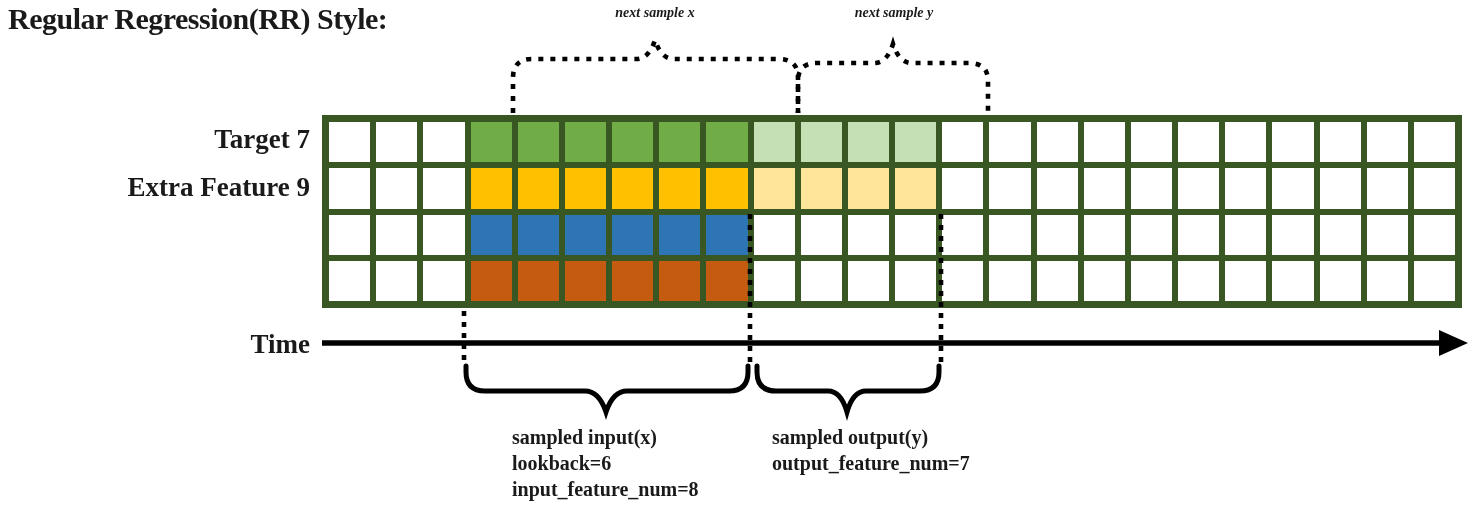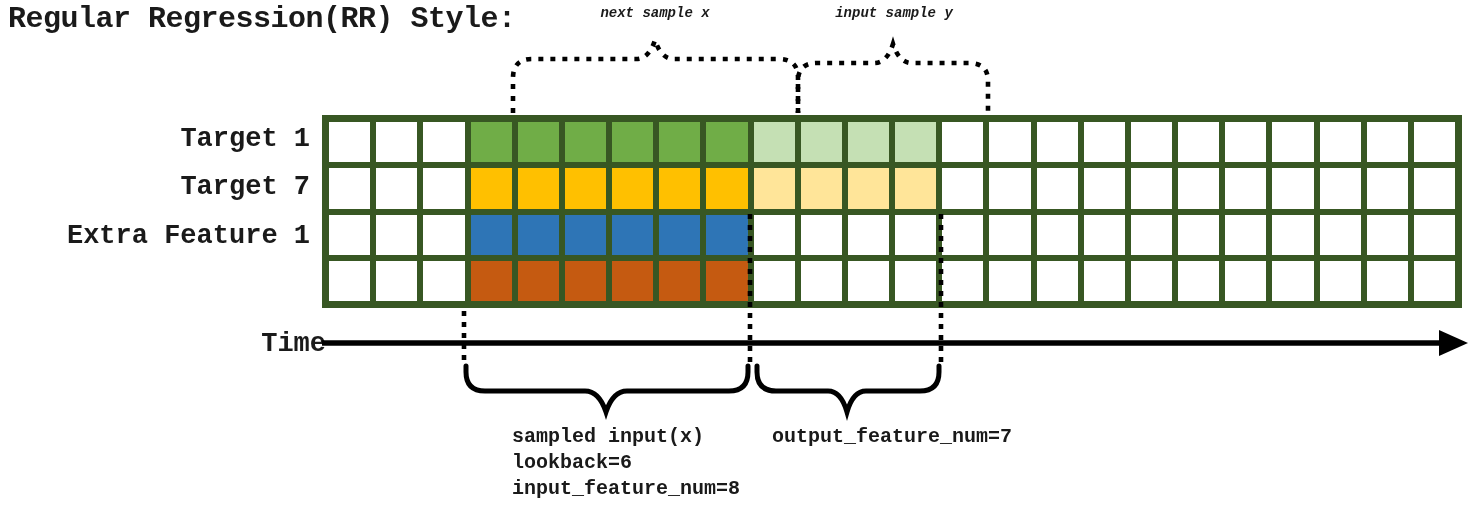--- a/index.html
+++ b/index.html
@@ -1,18 +1,18 @@
 <!DOCTYPE html>
 <html><head>
 <meta charset="utf-8">
 <style>
   html,body{margin:0;padding:0;background:#fff;}
   .canvas{
     position:relative;width:1476px;height:516px;background:#ffffff;
-    font-family:Liberation Mono, monospace;overflow:hidden;color:#1a1a1a;
+    font-family:Liberation Serif, serif;overflow:hidden;color:#1a1a1a;
   }
   .title{
     position:absolute;left:8px;top:2px;font-size:30px;font-weight:bold;
     letter-spacing:-0.5px;white-space:nowrap;
   }
   .ns-label{
     position:absolute;top:5px;width:220px;text-align:center;
     font-style:italic;font-weight:600;font-size:14px;white-space:nowrap;
   }
   .ns-x{left:545px;}
@@ -25,45 +25,44 @@
     display:flex;align-items:center;justify-content:flex-end;
     font-size:27px;font-weight:bold;white-space:nowrap;
   }
   .grid{
     position:absolute;left:322px;top:115px;width:1140px;height:193px;
     display:grid;grid-template-columns:repeat(24,1fr);
     grid-template-rows:repeat(4,1fr);gap:6px;padding:7px;box-sizing:border-box;
   }
   .cell{width:100%;height:100%;}
   .time-label{
-    position:absolute;left:16px;top:329px;width:310px;text-align:right;
+    position:absolute;left:0;top:329px;width:310px;text-align:right;
     font-size:27px;font-weight:bold;line-height:30px;
   }
   .overlay{position:absolute;left:0;top:0;width:1476px;height:516px;pointer-events:none;}
   .anno{
     position:absolute;top:424px;font-size:20px;font-weight:600;
     line-height:26px;white-space:nowrap;
   }
   .anno-input{left:512px;}
   .anno-output{left:772px;}
 </style>
 </head>
 <body>
 
 <div class="canvas">
 
   <div class="title">Regular Regression(RR) Style:</div>
 
   <div class="ns-label ns-x">next sample x</div>
-  <div class="ns-label ns-y">input sample y</div>
+  <div class="ns-label ns-y">next sample y</div>
 
   <div class="row-labels">
-      <div class="row-label">Target 1</div>
       <div class="row-label">Target 7</div>
-      <div class="row-label">Extra Feature 1</div>
+      <div class="row-label">Extra Feature 9</div>
     </div>
 
   <div class="grid" style="background: rgb(56, 87, 35);">
       <div class="cell" style="background: rgb(255, 255, 255);"></div>
       <div class="cell" style="background: rgb(255, 255, 255);"></div>
       <div class="cell" style="background: rgb(255, 255, 255);"></div>
       <div class="cell" style="background: rgb(112, 173, 71);"></div>
       <div class="cell" style="background: rgb(112, 173, 71);"></div>
       <div class="cell" style="background: rgb(112, 173, 71);"></div>
       <div class="cell" style="background: rgb(112, 173, 71);"></div>
@@ -176,16 +175,17 @@
     <path d="M 466 366 L 466 372 Q 466 391 485 391 L 585 391 Q 599 391 606 412 Q 613 391 627 391 L 729 391 Q 748 391 748 372 L 748 366" fill="none" stroke="#000" stroke-width="5" stroke-linecap="round"></path>
     <path d="M 757 366 L 757 372 Q 757 391 776 391 L 828 391 Q 841 391 847 412 Q 853 391 866 391 L 920 391 Q 939 391 939 372 L 939 366" fill="none" stroke="#000" stroke-width="5" stroke-linecap="round"></path>
   </svg>
 
   <div class="anno anno-input">
     <div>sampled input(x)</div>
     <div>lookback=6</div>
     <div>input_feature_num=8</div>
   </div>
   <div class="anno anno-output">
+    <div>sampled output(y)</div>
     <div>output_feature_num=7</div>
   </div>
 
 </div>
 
 </body></html>

